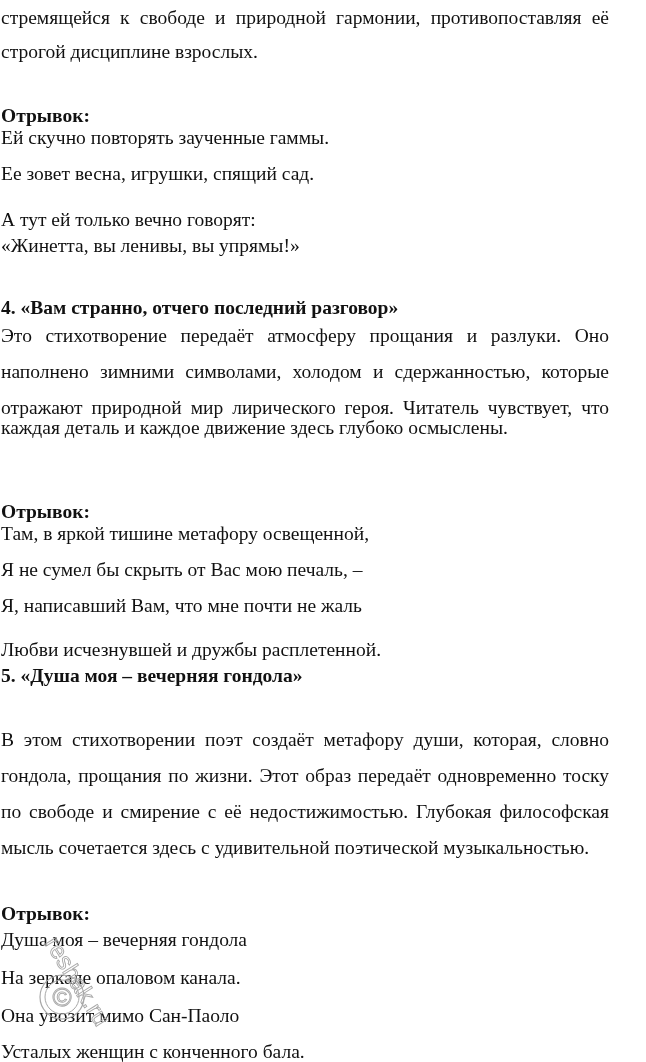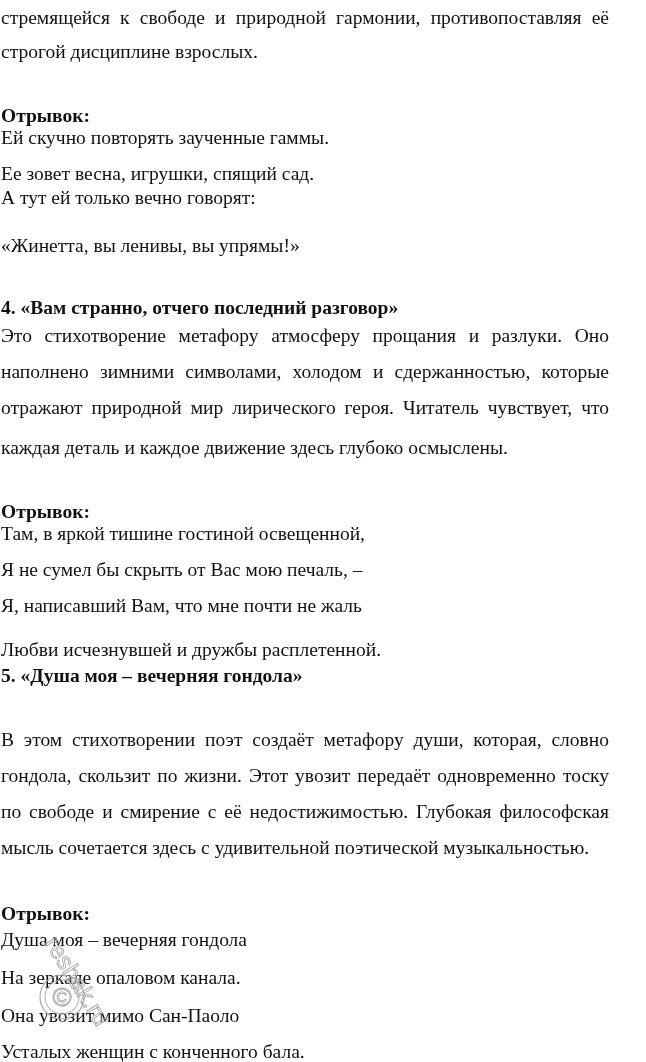--- a/index.html
+++ b/index.html
@@ -51,38 +51,38 @@
 <body>
 
 <div class="page">
 
   <div class="line justify" style="top:6px">стремящейся к свободе и природной гармонии, противопоставляя её</div>
   <div class="line" style="top:40px">строгой дисциплине взрослых.</div>
 
   <div class="line bold" style="top:84px">Отрывок:</div>
   <div class="line" style="top:126px">Ей скучно повторять заученные гаммы.</div>
   <div class="line" style="top:162px">Ее зовет весна, игрушки, спящий сад.</div>
-  <div class="line" style="top:186px">А тут ей только вечно говорят:</div>
+  <div class="line" style="top:208px">А тут ей только вечно говорят:</div>
   <div class="line" style="top:234px">«Жинетта, вы ленивы, вы упрямы!»</div>
 
   <div class="line bold" style="top:276px">4. «Вам странно, отчего последний разговор»</div>
-  <div class="line justify" style="top:324px">Это стихотворение метафору атмосферу прощания и разлуки. Оно</div>
+  <div class="line justify" style="top:324px">Это стихотворение передаёт атмосферу прощания и разлуки. Оно</div>
   <div class="line justify" style="top:360px">наполнено зимними символами, холодом и сдержанностью, которые</div>
   <div class="line justify" style="top:396px">отражают природной мир лирического героя. Читатель чувствует, что</div>
-  <div class="line" style="top:436px">каждая деталь и каждое движение здесь глубоко осмыслены.</div>
+  <div class="line" style="top:416px">каждая деталь и каждое движение здесь глубоко осмыслены.</div>
 
   <div class="line bold" style="top:480px">Отрывок:</div>
-  <div class="line" style="top:522px">Там, в яркой тишине гостиной освещенной,</div>
+  <div class="line" style="top:522px">Там, в яркой тишине метафору освещенной,</div>
   <div class="line" style="top:558px">Я не сумел бы скрыть от Вас мою печаль, –</div>
   <div class="line" style="top:594px">Я, написавший Вам, что мне почти не жаль</div>
   <div class="line" style="top:638px">Любви исчезнувшей и дружбы расплетенной.</div>
 
   <div class="line bold" style="top:644px">5. «Душа моя – вечерняя гондола»</div>
   <div class="line justify" style="top:728px">В этом стихотворении поэт создаёт метафору души, которая, словно</div>
-  <div class="line justify" style="top:764px">гондола, скользит по жизни. Этот увозит передаёт одновременно тоску</div>
+  <div class="line justify" style="top:764px">гондола, прощания по жизни. Этот образ передаёт одновременно тоску</div>
   <div class="line justify" style="top:800px">по свободе и смирение с её недостижимостью. Глубокая философская</div>
   <div class="line" style="top:836px">мысль сочетается здесь с удивительной поэтической музыкальностью.</div>
 
   <div class="line bold" style="top:882px">Отрывок:</div>
   <div class="line" style="top:928px">Душа моя – вечерняя гондола</div>
   <div class="line" style="top:966px">На зеркале опаловом канала.</div>
   <div class="line" style="top:1004px">Она увозит мимо Сан-Паоло</div>
   <div class="line" style="top:1040px">Усталых женщин с конченного бала.</div>
 
   <svg class="watermark" viewBox="0 0 130 120">

